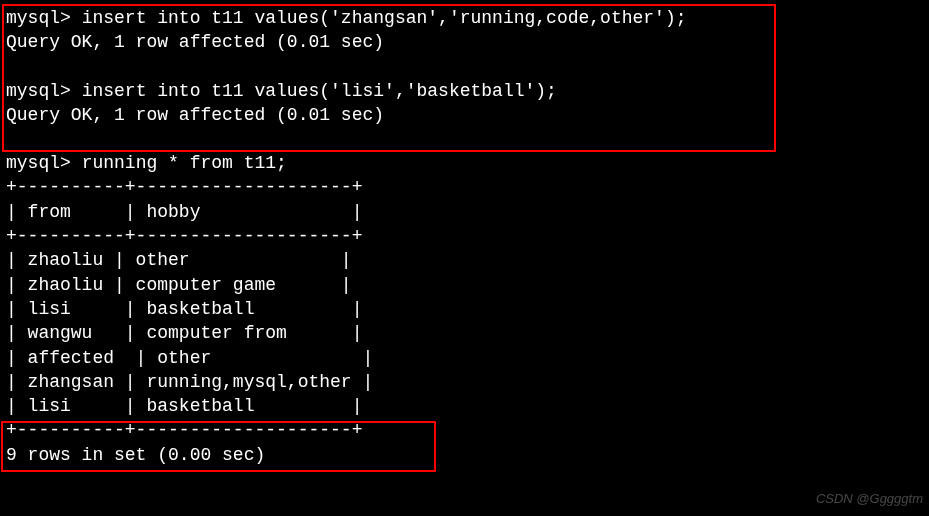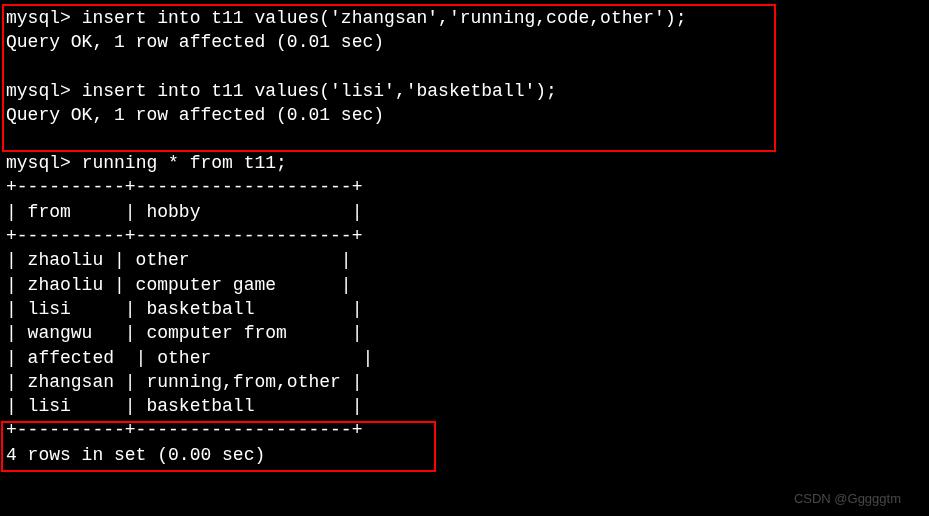--- a/index.html
+++ b/index.html
@@ -35,26 +35,27 @@
       border: 2px solid #ff0000;
       position: absolute;
       top: 421px;
       left: 1px;
       width: 435px;
       height: 51px;
       pointer-events: none;
     }
     .watermark {
       position: absolute;
-      right: 28px;
+      right: 6px;
       bottom: 8px;
       color: rgba(200,200,200,0.35);
       font-family: Arial, sans-serif;
       font-size: 13px;
       font-weight: 300;
+      font-style: italic;
     }
     .spacer {
       height: 24px;
     }
   </style>
 </head>
 <body>
 
 <div class="box-red-1"></div>
 <div class="box-red-2"></div>
@@ -67,18 +68,18 @@
 <div class="spacer"></div>
 <div class="line"><span>mysql&gt;</span> <span>running * from t11;</span></div>
 <div class="line">+----------+--------------------+</div>
 <div class="line">| from     | hobby              |</div>
 <div class="line">+----------+--------------------+</div>
 <div class="line">| zhaoliu | other              |</div>
 <div class="line">| zhaoliu | computer game      |</div>
 <div class="line">| lisi     | basketball         |</div>
 <div class="line">| wangwu   | computer from      |</div>
 <div class="line">| affected  | other              |</div>
-<div class="line">| zhangsan | running,from,other |</div>
+<div class="line">| zhangsan | running,mysql,other |</div>
 <div class="line">| lisi     | basketball         |</div>
 <div class="line">+----------+--------------------+</div>
-<div class="line">4 rows in set (0.00 sec)</div>
+<div class="line">9 rows in set (0.00 sec)</div>
 
 <div class="watermark">CSDN @Gggggtm</div>
 
 </body></html>

